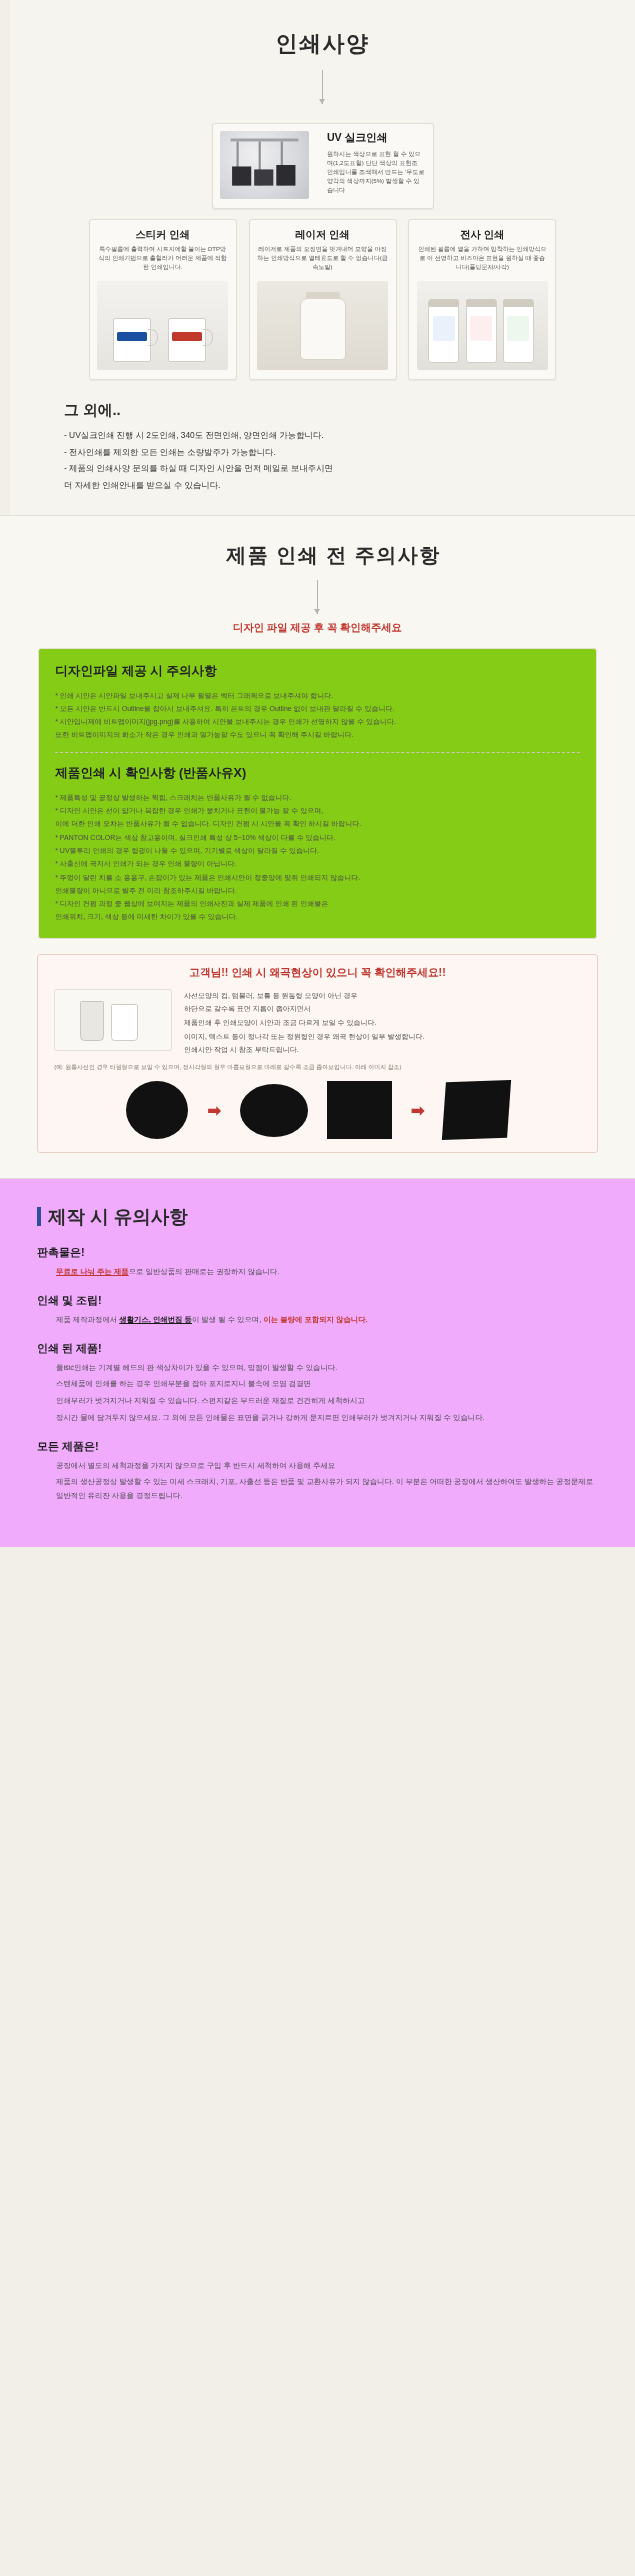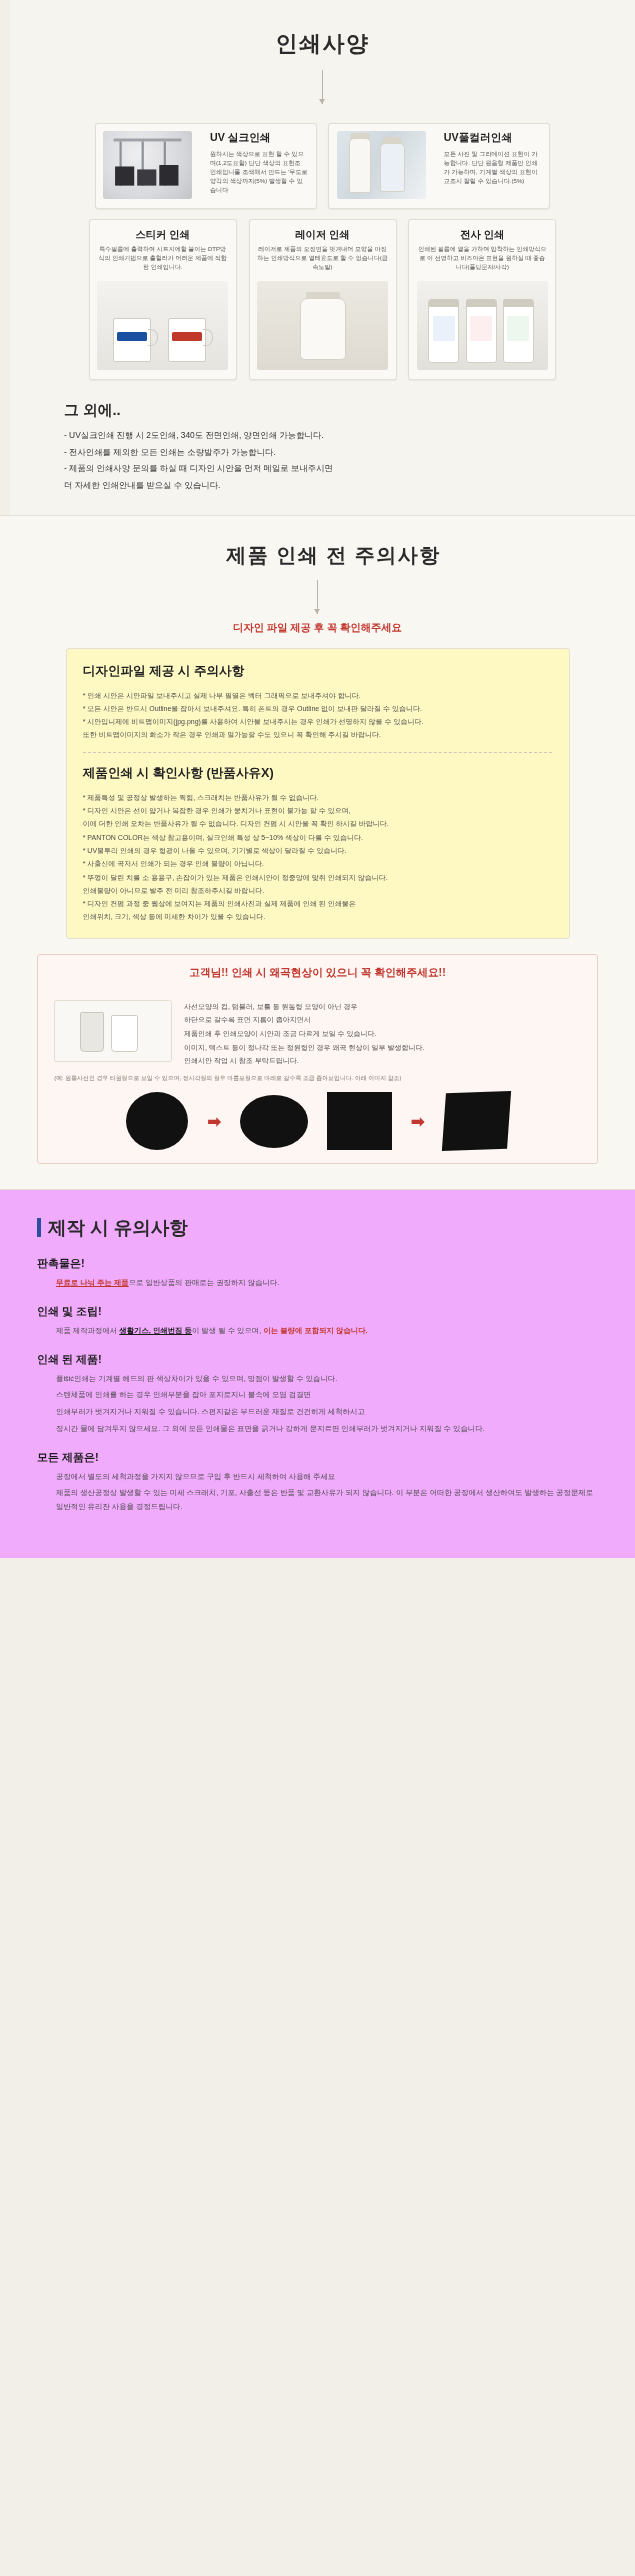--- a/index.html
+++ b/index.html
@@ -73,35 +73,35 @@
   .etc-title { font-size: 14.8px; font-weight:bold; border-left:0; margin-bottom:7.4px;}
   .etc-list { list-style:none; margin:0; padding:0; }
   .etc-list li { font-size: 8.4px; line-height:1.95; color:#333; }
 
   
   .sec2 { background:#f9f7f2; padding: 22px 0 25px; border-top:0.7px solid #e6e1d7; }
   .sec2 .title-main{ font-size:20px; padding-top:4.4px;padding-left:32px;}
   .sub-red { text-align:center; color:#c2372f; font-weight:bold; font-size:10.3px; margin-top:7.4px;}
 
   .wbox {
-    width:504px; margin: 13.3px auto 0; background:#fef9c3;
+    width:559px; margin: 13.3px auto 0; background:#84cc16;
     border:0.7px solid #e6e0d4; border-radius:3px; padding: 13.3px 16.2px 14.8px;
   }
   .wbox h3 { margin:0 0 8.9px; font-size:12.6px; font-weight:bold; color:#222;}
   .wbox h3.second { margin-top: 11.8px; }
   .wlist { list-style:none; margin:0; padding:0; }
   .wlist li { font-size: 7px; line-height:1.9; color:#4a4a4a; padding-left:5.9px; text-indent:-5.9px;}
   .red { color:#c2372f; font-weight:bold;}
   .dashed-sep { border-top:0.7px dashed #cdc7ba; margin:10.3px 0 8.9px; }
 
   .rbox {
     width:561px; margin: 14.8px auto 0; background:#fdf6f3;
     border:0.7px solid #e9cfc6; border-radius:3px; padding: 10.3px 16.2px 13.3px;
   }
-  .rbox .rtitle { text-align:center; color:#c2372f; font-weight:bold; font-size:10.7px; margin-bottom:20px;}
+  .rbox .rtitle { text-align:center; color:#c2372f; font-weight:bold; font-size:10.7px; margin-bottom:9px;}
   .rbox .rmid { display:flex; gap:11.8px; align-items:flex-start; }
   .cupimg { width:118px; height:62px; background:#faf8f4; border:0.7px solid #e4ded2; position:relative; border-radius:2.2px;}
   .cupimg .cup1{position:absolute;left:25px;top:11.8px;width:23.6px;height:40px;background:#e9e7e2;border:0.7px solid #c9c6bd;border-radius:1.5px 1.5px 4.4px 4.4px;}
   .cupimg .cup2{position:absolute;left:56px;top:14.8px;width:26.6px;height:37px;background:#fff;border:0.7px solid #cfccc3;border-radius:1.5px 1.5px 3.7px 3.7px;}
   .rbox .rtxt { flex:1; font-size:7px; line-height:1.95; color:#4a4a4a;}
   .rnote { font-size:5.9px; color:#7a7469; margin-top:5.9px; line-height:1.6;}
 
   .shapes { display:flex; align-items:center; justify-content:center; gap:19px; margin-top:8.9px;}
   .sq { width:65px;height:58px;background:#111;}
   .ci { width:62px;height:58px;background:#111;border-radius:50%;}
@@ -140,34 +140,20 @@
             <rect x="34" y="44" width="26" height="22" fill="#3a3a40"></rect>
             <rect x="64" y="38" width="26" height="28" fill="#2b2b30"></rect>
           </svg>
         </div>
         <div class="txt">
           <div class="card-title">UV 실크인쇄</div>
           <div class="card-desc">원하시는 색상으로 표현 할 수 있으며(1,2도표할) 단단 색상의 표현조 인쇄입니를 조색해서 만드는 '무도로 양각의 색상까지(5%) 발생할 수 있습니다</div>
         </div>
       </div>
 
-      <div class="card big">
-        <div class="thumb th-uvfull">
-          <div class="bottle" style="left:11.8px;top:7.4px;width:22px;height:55px;">
-              <div class="cap"></div>
-            </div>
-          <div class="bottle" style="left:43px;top:11.8px;width:25px;height:49px;background:#eaf0f6;">
-              <div class="cap"></div>
-            </div>
-        </div>
-        <div class="txt">
-          <div class="card-title">UV풀컬러인쇄</div>
-          <div class="card-desc">모든 사진 및 그라데이션 표현이 가능합니다. 단단 원음형 제품만 인쇄가 가능하며, 기계별 색상의 표현이 교조시 잘릴 수 있습니다.(5%)</div>
-        </div>
-      </div>
     </div>
 
     <div class="cards-row2">
       <div class="card sm">
         <div class="card-title">스티커 인쇄</div>
         <div class="card-desc">특수필름에 출력하여 시트지에할 붙이는 DTP방식의 인쇄기법으로 출힐러가 어려운 제품에 적합한 인쇄입니다.</div>
         <div class="thumb th-sticker">
           <div class="mug" style="left:16.2px;width:38px;height:44px;">
               <div class="band"></div>
             </div>

